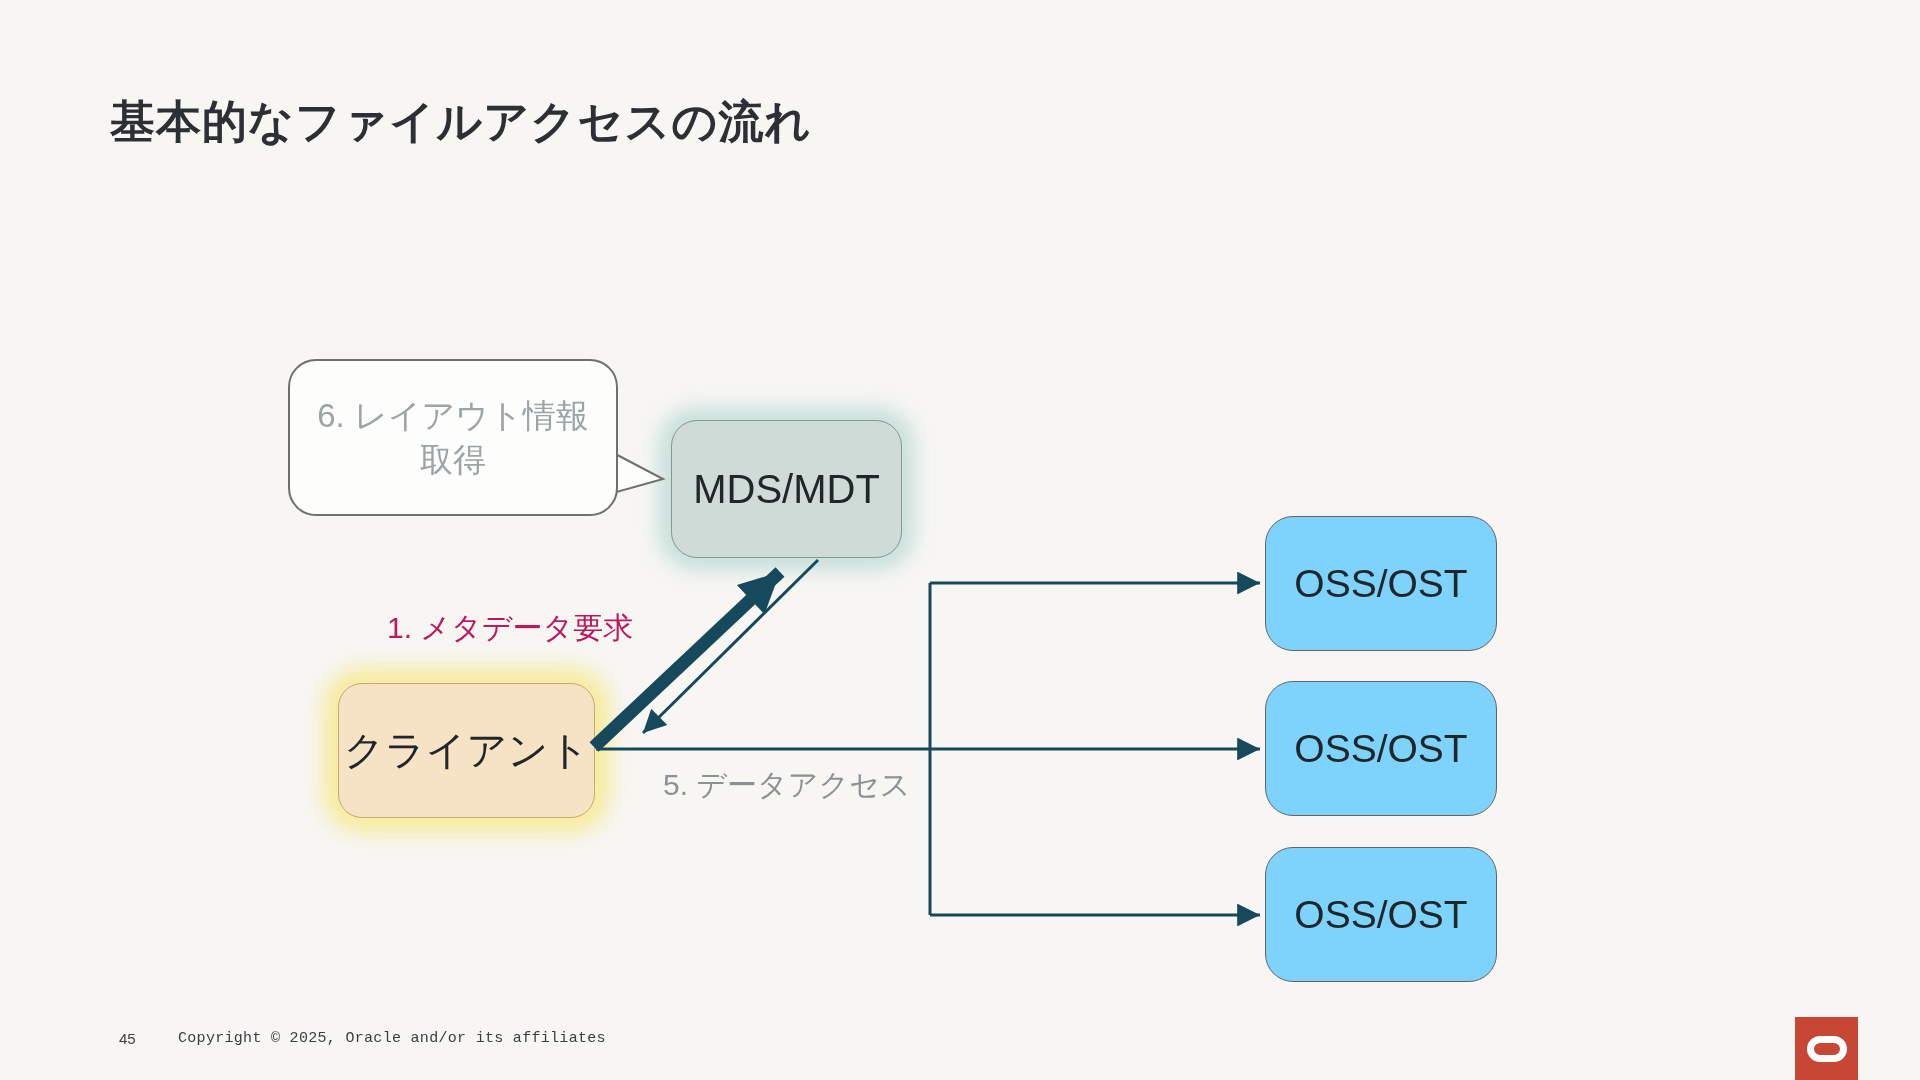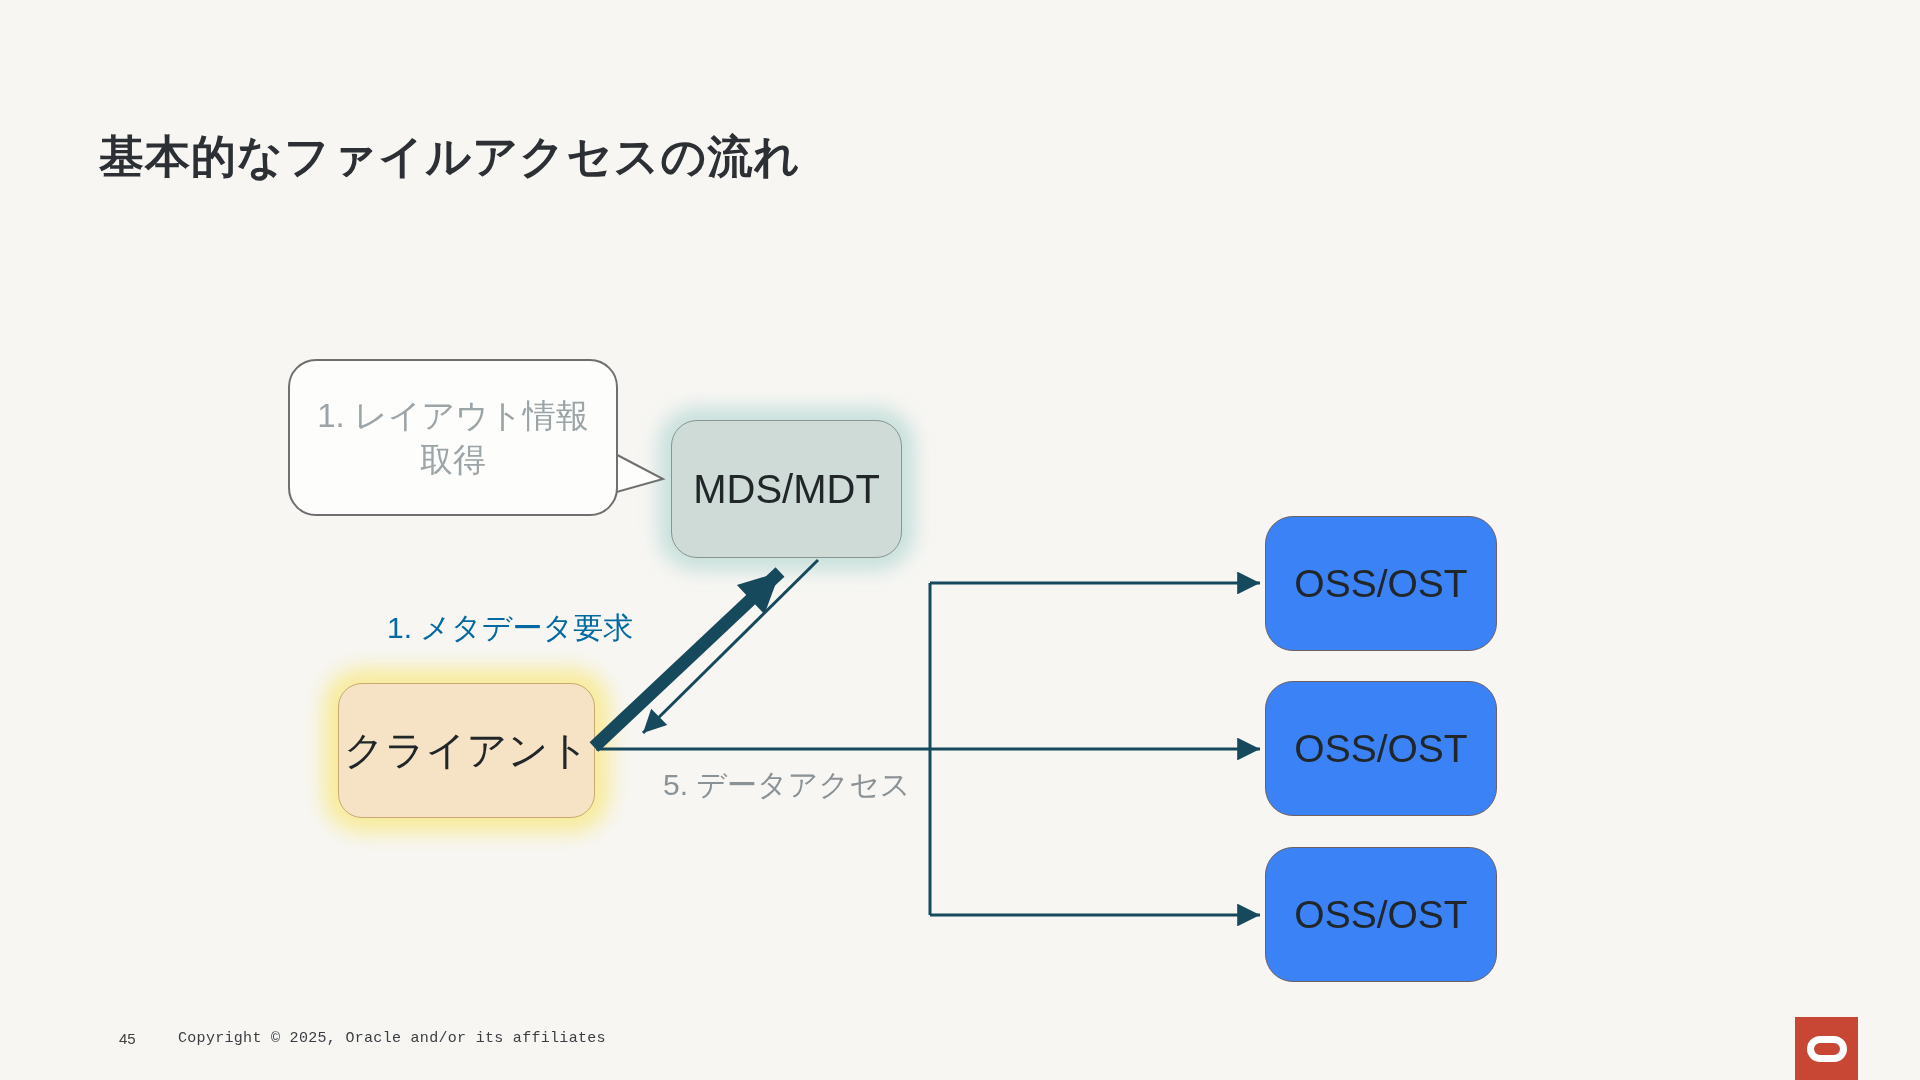--- a/index.html
+++ b/index.html
@@ -10,28 +10,27 @@
     overflow: hidden;
   }
   .slide {
     position: relative;
     width: 1920px;
     height: 1080px;
     background: #f7f6f3;
   }
   .title {
     position: absolute;
-    left: 99px;
+    left: 110px;
     top: 92px;
     font-size: 45px;
     font-weight: 700;
     color: #2c3034;
     letter-spacing: 1px;
     white-space: nowrap;
-    margin-top: 35px;
   }
   
   .node {
     position: absolute;
     display: flex;
     align-items: center;
     justify-content: center;
     color: #212629;
     white-space: nowrap;
     text-align: center;
@@ -49,21 +48,21 @@
     left: 338px; top: 683px; width: 257px; height: 135px;
     background: #f6e3c5;
     border: 1px solid #c9a96e;
     border-radius: 24px;
     box-shadow: 0 0 20px 15px rgba(249, 228, 100, 0.60);
     font-size: 40px;
     z-index: 1;
   }
   .node-oss {
     left: 1265px; width: 232px; height: 135px;
-    background: #3b82f6;
+    background: #7dd3fc;
     border: 1px solid #6f6060;
     border-radius: 28px;
     font-size: 39px;
     z-index: 1;
   }
   .node-oss-1 { top: 516px; }
   .node-oss-2 { top: 681px; }
   .node-oss-3 { top: 847px; }
   
   .connectors {
@@ -90,21 +89,21 @@
     color: #9ba4a7;
     z-index: 3;
   }
   
   .step-label {
     position: absolute;
     font-size: 30px;
     white-space: nowrap;
     z-index: 3;
   }
-  .step-1 { left: 387px; top: 608px; color: #0369a1; }
+  .step-1 { left: 387px; top: 608px; color: #be185d; }
   .step-4 {
     left: 713px; top: 664px; width: 326px; height: 54px;
     background: #fbfaf7;
     border: 1px solid #eae9e5;
     color: #d5d4d1;
     display: flex;
     align-items: center;
     justify-content: center;
   }
   .step-5 { left: 663px; top: 765px; color: #8b9296; }
@@ -185,21 +184,21 @@
     <line x1="930" y1="583" x2="930" y2="915" stroke="#16495c" stroke-width="3"></line>
 
     <line x1="930" y1="583" x2="1260" y2="583" stroke="#16495c" stroke-width="3" marker-end="url(#arrowThin)"></line>
 
     <line x1="930" y1="915" x2="1260" y2="915" stroke="#16495c" stroke-width="3" marker-end="url(#arrowThin)"></line>
 
     <polygon points="604,448 663,479 606,495" fill="#fdfdfc" stroke="#6f6f6f" stroke-width="2"></polygon>
   </svg>
 
   <div class="callout">
-    <span>1. レイアウト情報</span>
+    <span>6. レイアウト情報</span>
     <span>取得</span>
   </div>
 
   <div class="step-label step-1">1. メタデータ要求</div>
   <div class="step-label step-5">5. データアクセス</div>
 
   <div class="page-number">45</div>
   <div class="copyright">Copyright © 2025, Oracle and/or its affiliates</div>
 
   <div class="oracle-logo">

